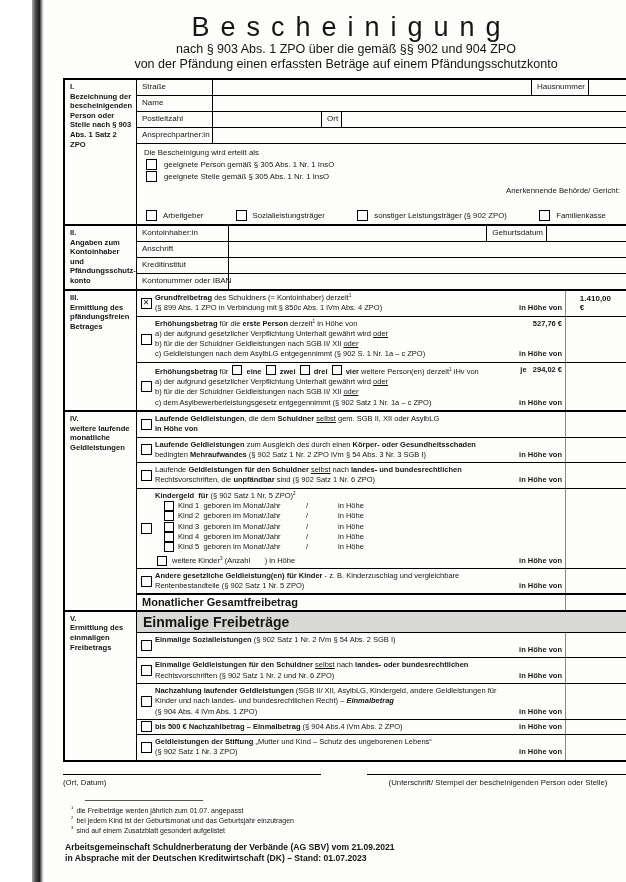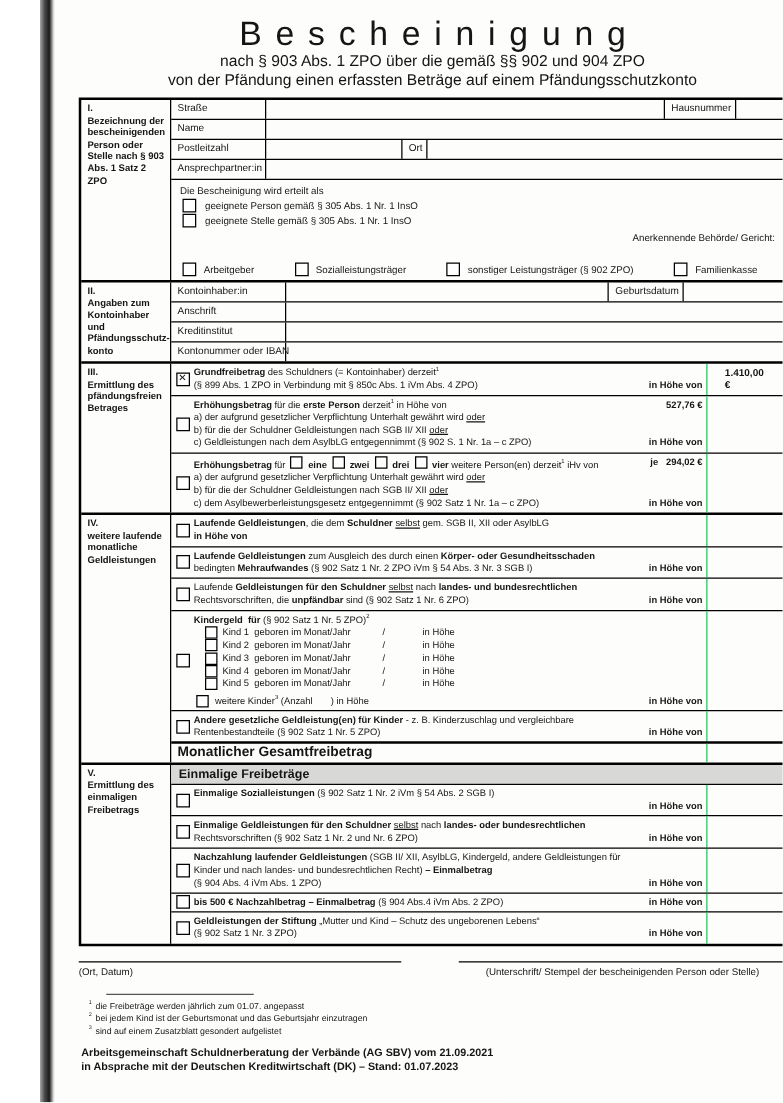--- a/index.html
+++ b/index.html
@@ -52,21 +52,21 @@
   .hv { font-weight:bold; white-space:nowrap; }
 
   .kidrow { display:flex; align-items:center; gap:4px; padding-left:9px; }
   .klabel { width:116px; min-width:116px; }
   .kslash { width:36px; min-width:36px; padding-left:8px; box-sizing:border-box; }
   .wleft { display:flex; align-items:center; gap:5px; margin-top:3px; padding-left:2px; }
 
   .gesamt { border-top:2px solid #000 !important; }
   .gesamt .gtext { font-size:11px; font-weight:bold; padding:2px 5px; }
 
-  .vheader { background:#d8d8d6; font-weight:bold; font-size:10px; padding:2px 6px; }
+  .vheader { background:#d8d8d6; font-weight:bold; font-size:14px; padding:2px 6px; }
 
   .cb { display:inline-block; width:8px; height:8px; min-width:8px; border:1px solid #000; background:#fff;
         position:relative; vertical-align:-1px; }
   .cb.big { width:9px; height:9px; min-width:9px; }
   .cb.inline { margin:0 2px; }
   .cb.checked::before { content:"\2715"; position:absolute; left:0; top:0; width:100%; height:100%;
         font-size:8px; line-height:8px; text-align:center; }
 
   sup { font-size:0.62em; vertical-align:super; line-height:0; }
 
@@ -413,21 +413,21 @@
             </div>
             <div class="amt"></div>
           </div>
           <div class="frow">
             <div class="fmain">
               <div class="cbc">
                   <span class="cb big"></span>
                 </div>
               <div class="ftext">
                 <div class="rl"><span style="font-weight:bold;">Nachzahlung laufender Geldleistungen</span><span> (SGB II/ XII, AsylbLG, Kindergeld, andere Geldleistungen für</span></div>
-                <div class="rl"><span>Kinder und nach landes- und bundesrechtlichen Recht) </span><span style="font-weight:bold;">– Einmalbetrag</span></div>
+                <div class="rl"><span>Kinder und nach landes- und bundesrechtlichen Recht) </span><span style="font-weight:bold;font-style:italic;">– Einmalbetrag</span></div>
                 <div class="line">
                   <span class="rl"><span>(§ 904 Abs. 4 iVm Abs. 1 ZPO)</span></span>
                   <span class="hv">in Höhe von</span>
                 </div>
               </div>
             </div>
             <div class="amt"></div>
           </div>
           <div class="frow">
             <div class="fmain">

